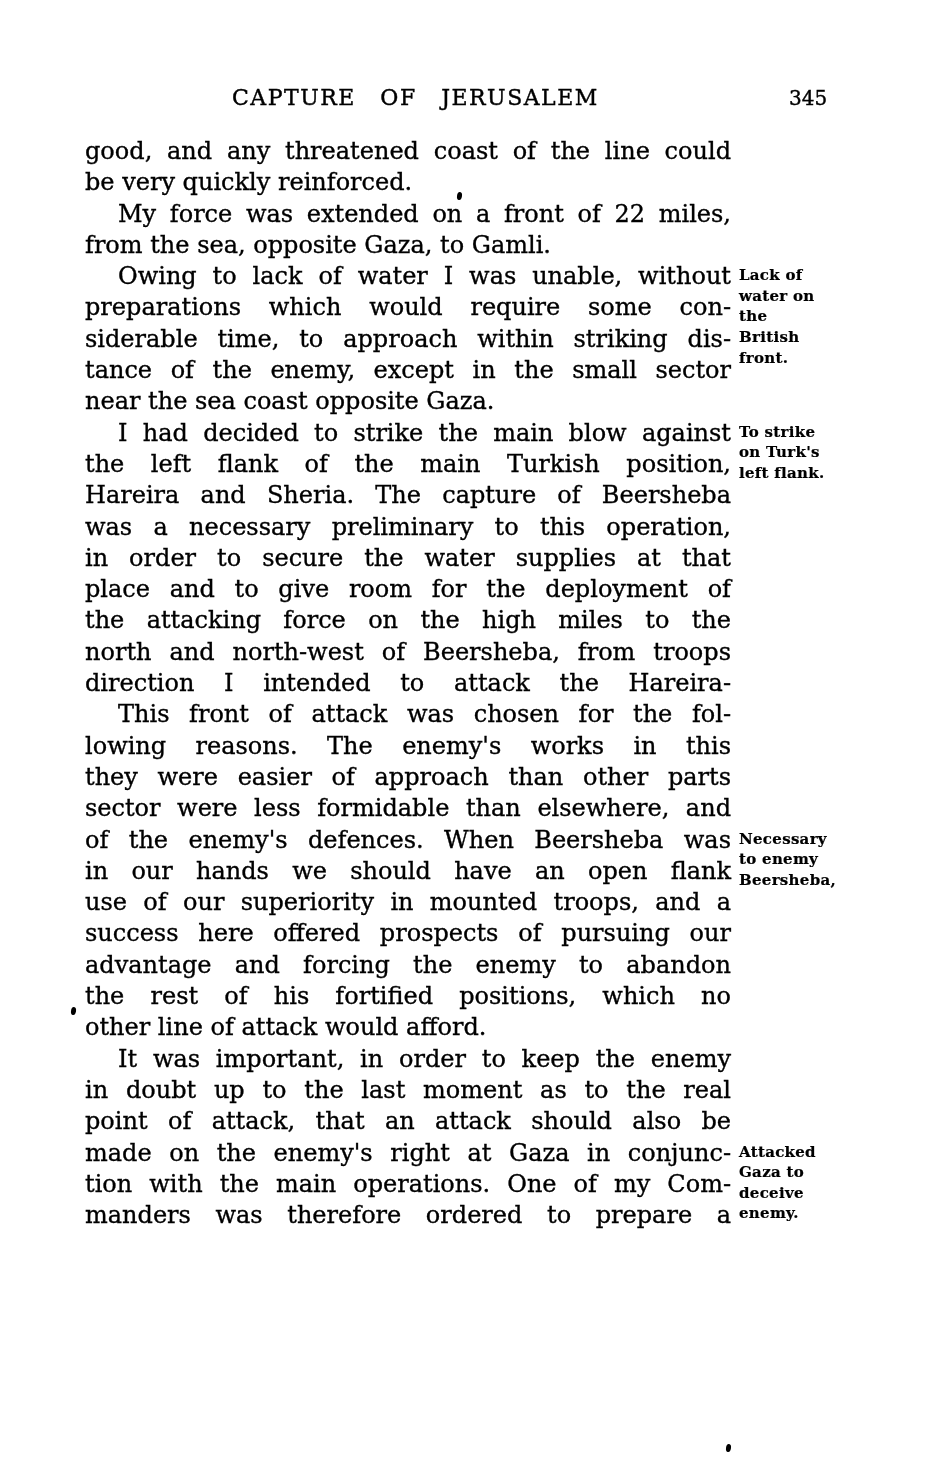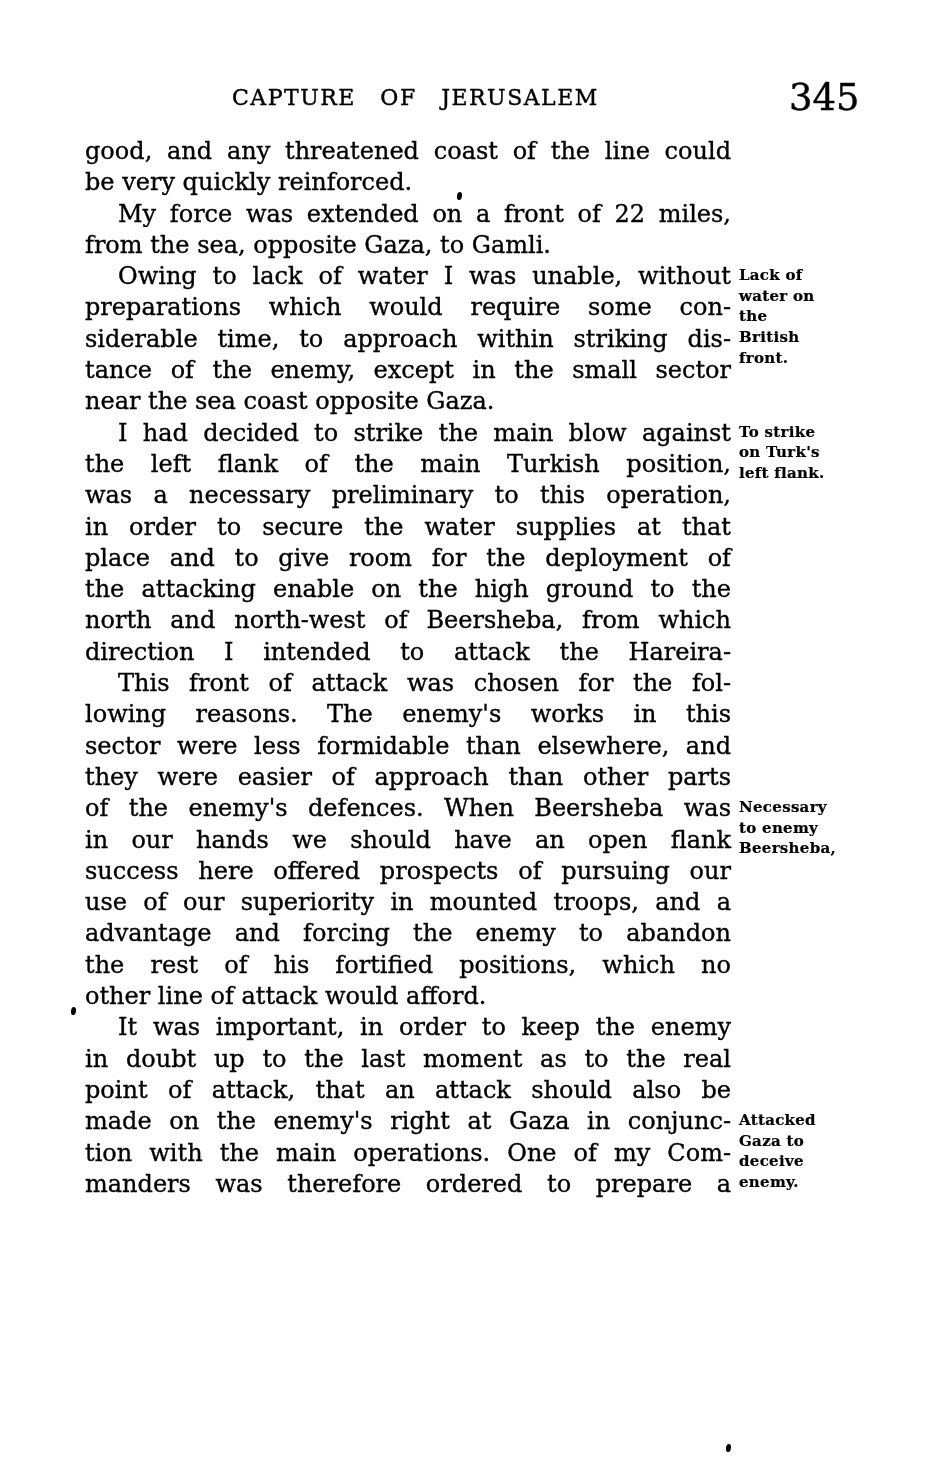--- a/index.html
+++ b/index.html
@@ -17,21 +17,21 @@
   .header { position: absolute; top: 82px; left: 0; width: 950px; height: 34px; }
   .running-head {
     position: absolute; left: 232px; top: 0;
     font-size: 22px; line-height: 32px;
     letter-spacing: 1.5px; word-spacing: 16px;
     -webkit-text-stroke: 0.4px #000;
     white-space: nowrap;
   }
   .page-number {
     position: absolute; left: 789px; top: 0;
-    font-size: 37px; line-height: 32px;
+    font-size: 20px; line-height: 32px;
     -webkit-text-stroke: 0.4px #000;
   }
 
   
   .text-block {
     position: absolute; left: 85px; top: 136px; width: 646px;
     font-size: 24px; line-height: 31.3px;
     -webkit-text-stroke: 0.35px #000;
   }
   .para { position: relative; }
@@ -94,41 +94,42 @@
           <div class="note-line">Lack of</div>
           <div class="note-line">water on</div>
           <div class="note-line">the</div>
           <div class="note-line">British</div>
           <div class="note-line">front.</div>
         </div>
       </div>
       <div class="para">
         <div class="line pfirst">I had decided to strike the main blow against</div>
         <div class="line">the left flank of the main Turkish position,</div>
+        <div class="line">Hareira and Sheria.  The capture of Beersheba</div>
         <div class="line">was a necessary preliminary to this operation,</div>
         <div class="line">in order to secure the water supplies at that</div>
         <div class="line">place and to give room for the deployment of</div>
-        <div class="line">the attacking enable on the high ground to the</div>
-        <div class="line">north and north-west of Beersheba, from which</div>
+        <div class="line">the attacking force on the high miles to the</div>
+        <div class="line">north and north-west of Beersheba, from troops</div>
         <div class="line">direction I intended to attack the Hareira-</div>
         <div class="note" style="top: 4px;">
           <div class="note-line">To strike</div>
           <div class="note-line">on Turk's</div>
           <div class="note-line">left flank.</div>
         </div>
       </div>
       <div class="para">
         <div class="line pfirst">This front of attack was chosen for the fol-</div>
         <div class="line">lowing reasons.  The enemy's works in this</div>
+        <div class="line">they were easier of approach than other parts</div>
         <div class="line">sector were less formidable than elsewhere, and</div>
-        <div class="line">they were easier of approach than other parts</div>
         <div class="line">of the enemy's defences.  When Beersheba was</div>
         <div class="line">in our hands we should have an open flank</div>
+        <div class="line">use of our superiority in mounted troops, and a</div>
         <div class="line">success here offered prospects of pursuing our</div>
-        <div class="line">use of our superiority in mounted troops, and a</div>
         <div class="line">advantage and forcing the enemy to abandon</div>
         <div class="line">the rest of his fortified positions, which no</div>
         <div class="line plast">other line of attack would afford.</div>
         <div class="note" style="top: 129.2px;">
           <div class="note-line">Necessary</div>
           <div class="note-line">to enemy</div>
           <div class="note-line">Beersheba,</div>
         </div>
       </div>
       <div class="para">

